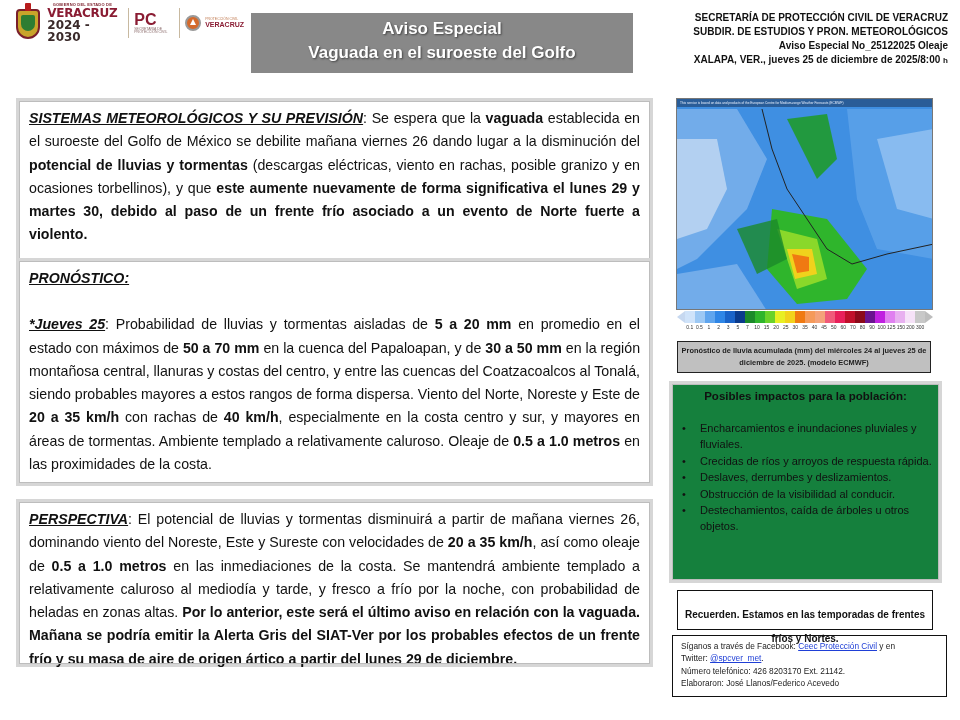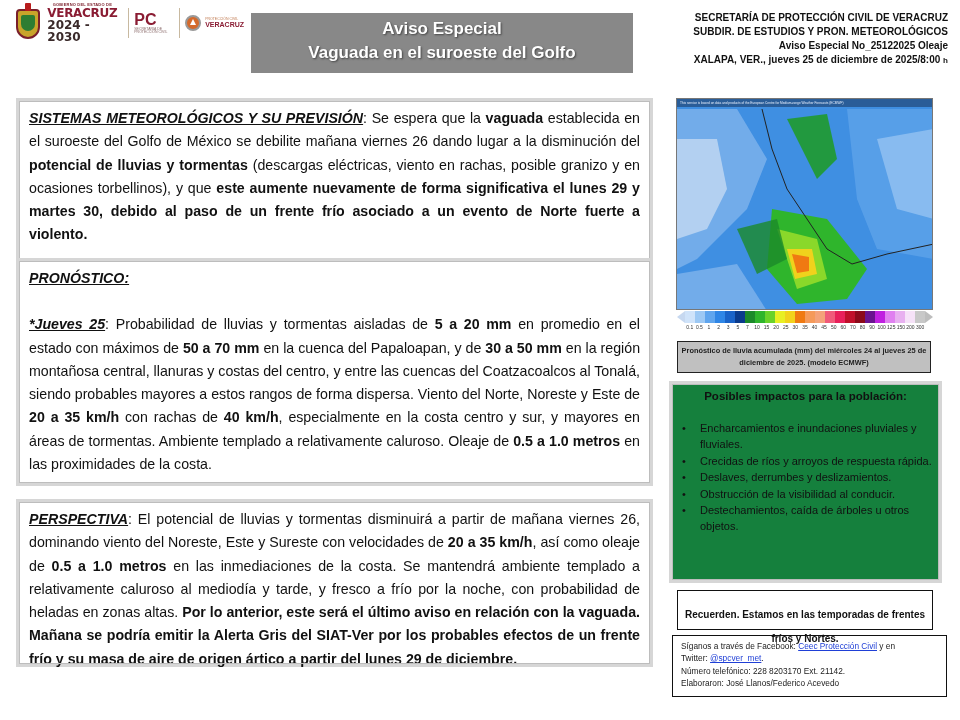--- a/index.html
+++ b/index.html
@@ -215,15 +215,15 @@
     <li><span class="bullet">•</span><span>Obstrucción de la visibilidad al conducir.</span></li>
     <li><span class="bullet">•</span><span>Destechamientos, caída de árboles u otros objetos.</span></li>
   </ul>
 </div>
 
 <div class="remember">Recuerden. Estamos en las temporadas de frentes fríos y Nortes.</div>
 
 <div class="contact">
   <div><span>Síganos a través de Facebook: </span><span class="link">Ceec Protección Civil</span><span> y en</span></div>
   <div><span>Twitter: </span><span class="link">@spcver_met</span><span>.</span></div>
-  <div>Número telefónico:  228 8203170 Ext. 21142.</div>
+  <div>Número telefónico:  426 8203170 Ext. 21142.</div>
   <div>Elaboraron: José Llanos/Federico Acevedo</div>
 </div>
 
 </body></html>

